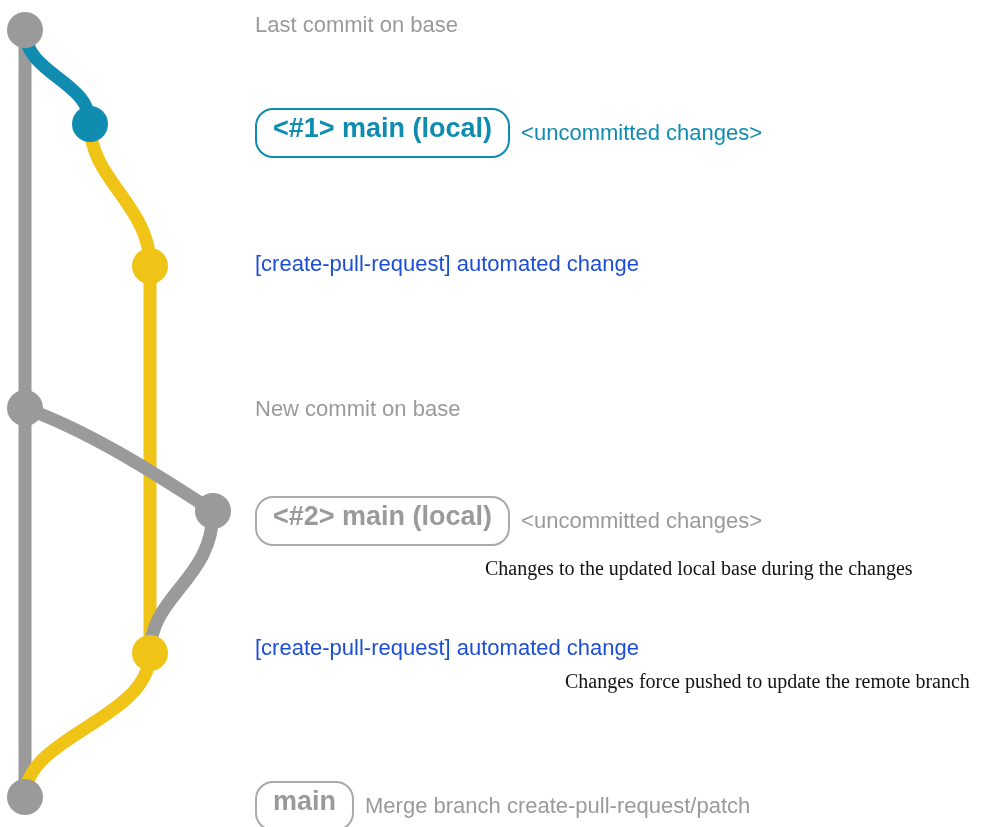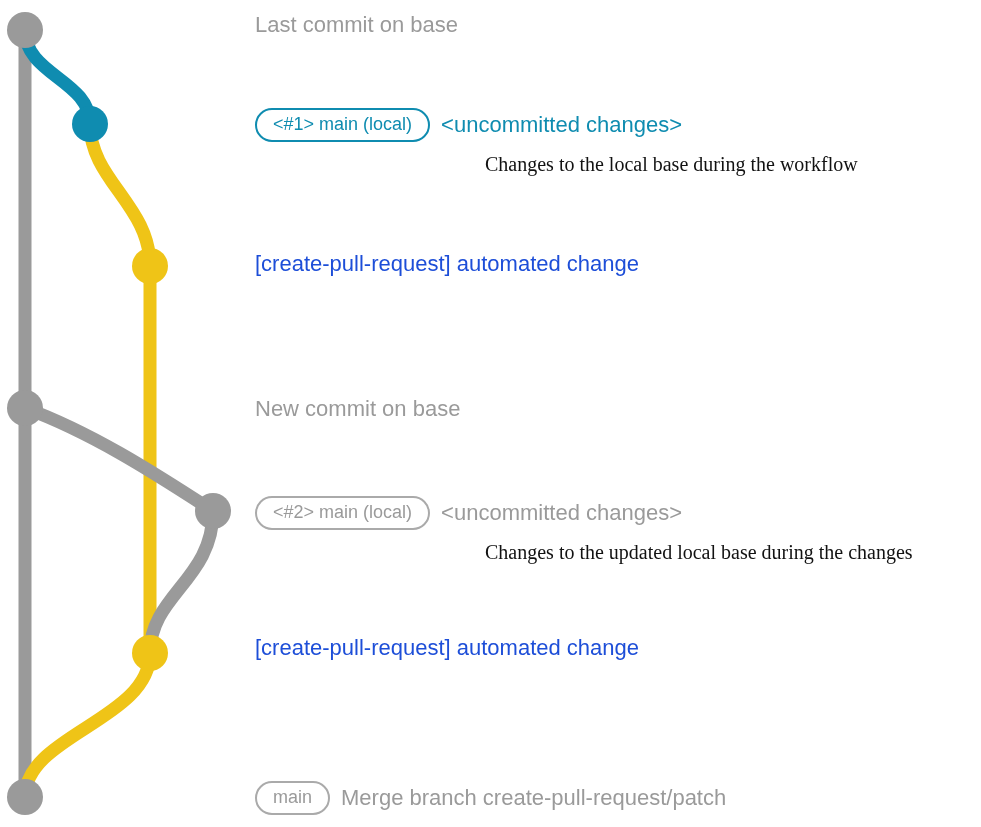--- a/index.html
+++ b/index.html
@@ -43,24 +43,24 @@
     align-items: center;
     gap: 11px;
     white-space: nowrap;
   }
 
   .ref-badge {
     display: inline-block;
     box-sizing: border-box;
     border: 2px solid #9a9a9a;
     border-radius: 18px;
-    padding: 5px 16px 7px 16px;
-    font-size: 18px;
+    padding: 5px 16px 14px 16px;
+    font-size: 27px;
     line-height: 1;
-    font-weight: 400;
+    font-weight: 700;
     color: #9a9a9a;
     background: #ffffff;
   }
   .ref-badge.blue  { border-color: #0f8cb0; color: #0f8cb0; }
   .ref-badge.yellow{ border-color: #efc417; color: #efc417; }
   .ref-badge.grey  { border-color: #aaaaaa; color: #9a9a9a; }
 
   .subject {
     font-size: 22px;
     line-height: 1;
@@ -113,21 +113,20 @@
     <div class="commit-row" style="left: 255px; top: 14px;">
       <div class="row-head">
         <span class="subject grey">Last commit on base</span>
       </div>
     </div>
     <div class="commit-row" style="left: 255px; top: 108px;">
       <div class="row-head">
         <span class="ref-badge blue">&lt;#1&gt; main (local)</span>
         <span class="subject blue">&lt;uncommitted changes&gt;</span>
       </div>
-      <div class="note indent-a">Changes to the local base during the workflow</div>
     </div>
     <div class="commit-row" style="left: 255px; top: 253px;">
       <div class="row-head">
         <span class="subject yellow">[create-pull-request] automated change</span>
       </div>
     </div>
     <div class="commit-row" style="left: 255px; top: 398px;">
       <div class="row-head">
         <span class="subject grey">New commit on base</span>
       </div>
@@ -136,20 +135,21 @@
       <div class="row-head">
         <span class="ref-badge grey">&lt;#2&gt; main (local)</span>
         <span class="subject grey">&lt;uncommitted changes&gt;</span>
       </div>
       <div class="note indent-c">Changes to the updated local base during the changes</div>
     </div>
     <div class="commit-row" style="left: 255px; top: 637px;">
       <div class="row-head">
         <span class="subject yellow">[create-pull-request] automated change</span>
       </div>
+      <div class="note indent-d">Changes force pushed to update the remote branch</div>
     </div>
     <div class="commit-row" style="left: 255px; top: 781px; text-align: right;">
       <div class="row-head">
         <span class="ref-badge grey">main</span>
         <span class="subject grey">Merge branch create-pull-request/patch</span>
       </div>
     </div>
   </div>
 
 </body></html>

